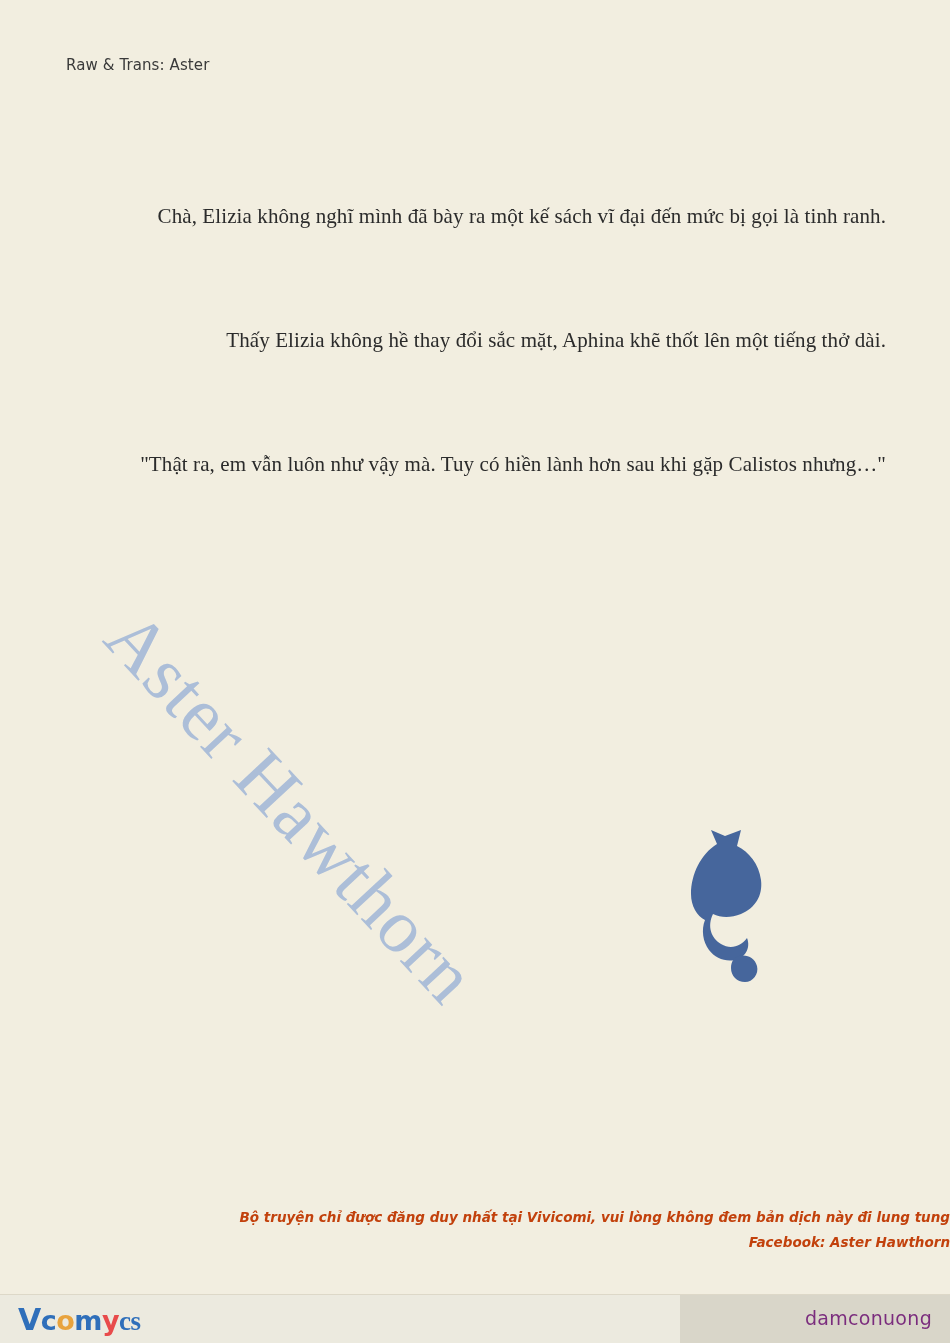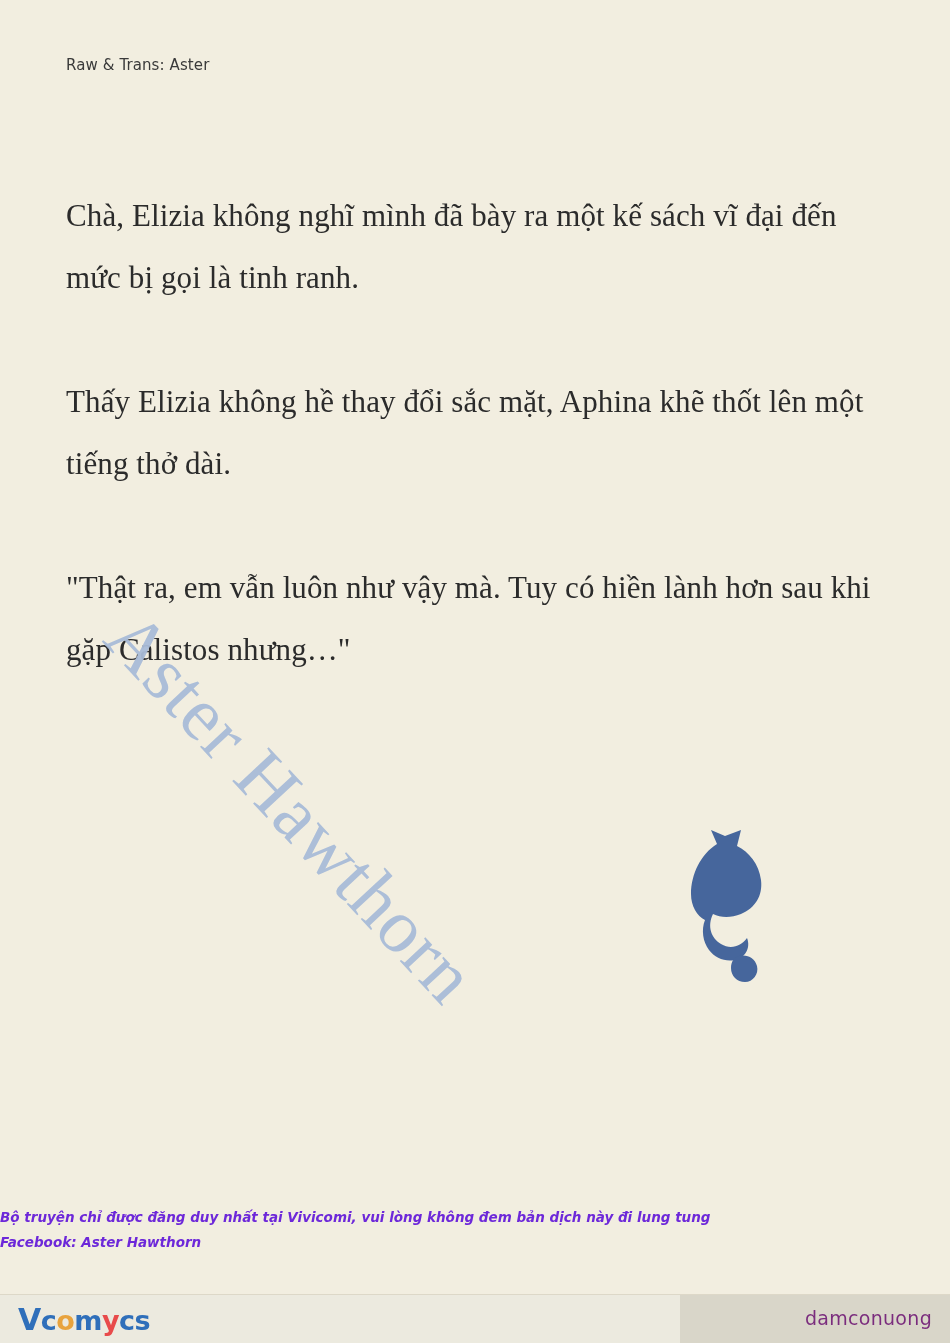--- a/index.html
+++ b/index.html
@@ -34,24 +34,25 @@
     white-space: nowrap;
   }
 
   
   .body-text {
     position: absolute;
     left: 66px;
     top: 185px;
     width: 820px;
     font-family: "Liberation Serif", "DejaVu Serif", serif;
-    font-size: 31px;
+    font-size: 21px;
     line-height: 62px;
     color: #2b2b2b;
     letter-spacing: 0.1px;
+    text-align: right;
   }
   .para {
     margin: 0 0 62px 0;
   }
   .para:last-child { margin-bottom: 0; }
 
   
   .watermark {
     position: absolute;
     left: 120px;
@@ -84,26 +85,26 @@
     height: 160px;
     z-index: 6;
   }
 
   
   .footer-note {
     position: absolute;
     left: 0;
     right: 0;
     top: 1205px;
-    text-align: left;
+    text-align: right;
     font-family: "DejaVu Sans", sans-serif;
     font-size: 13.5px;
     font-weight: bold;
     font-style: italic;
-    color: #6d28d9;
+    color: #c2410c;
     line-height: 25px;
   }
   .footer-note div { white-space: nowrap; }
 
   
   .bottom-bar {
     position: absolute;
     left: 0;
     right: 0;
     bottom: 0;
@@ -119,21 +120,21 @@
     font-weight: bold;
     font-size: 27px;
     letter-spacing: -0.5px;
     line-height: 1;
   }
   .brand .v { color: #2f6fba; font-size: 30px; }
   .brand .c { color: #2f6fba; }
   .brand .o { color: #e8a33d; }
   .brand .m { color: #2f6fba; }
   .brand .y { color: #e84b4b; }
-  .brand .cs { color: #2f6fba; }
+  .brand .cs { color: #2f6fba; font-family: Liberation Serif, serif; }
 
   .watermark-right {
     position: absolute;
     right: 18px;
     bottom: 14px;
     font-family: "DejaVu Sans", sans-serif;
     font-size: 19px;
     color: #701a75;
     opacity: 0.9;
     letter-spacing: 0.3px;

